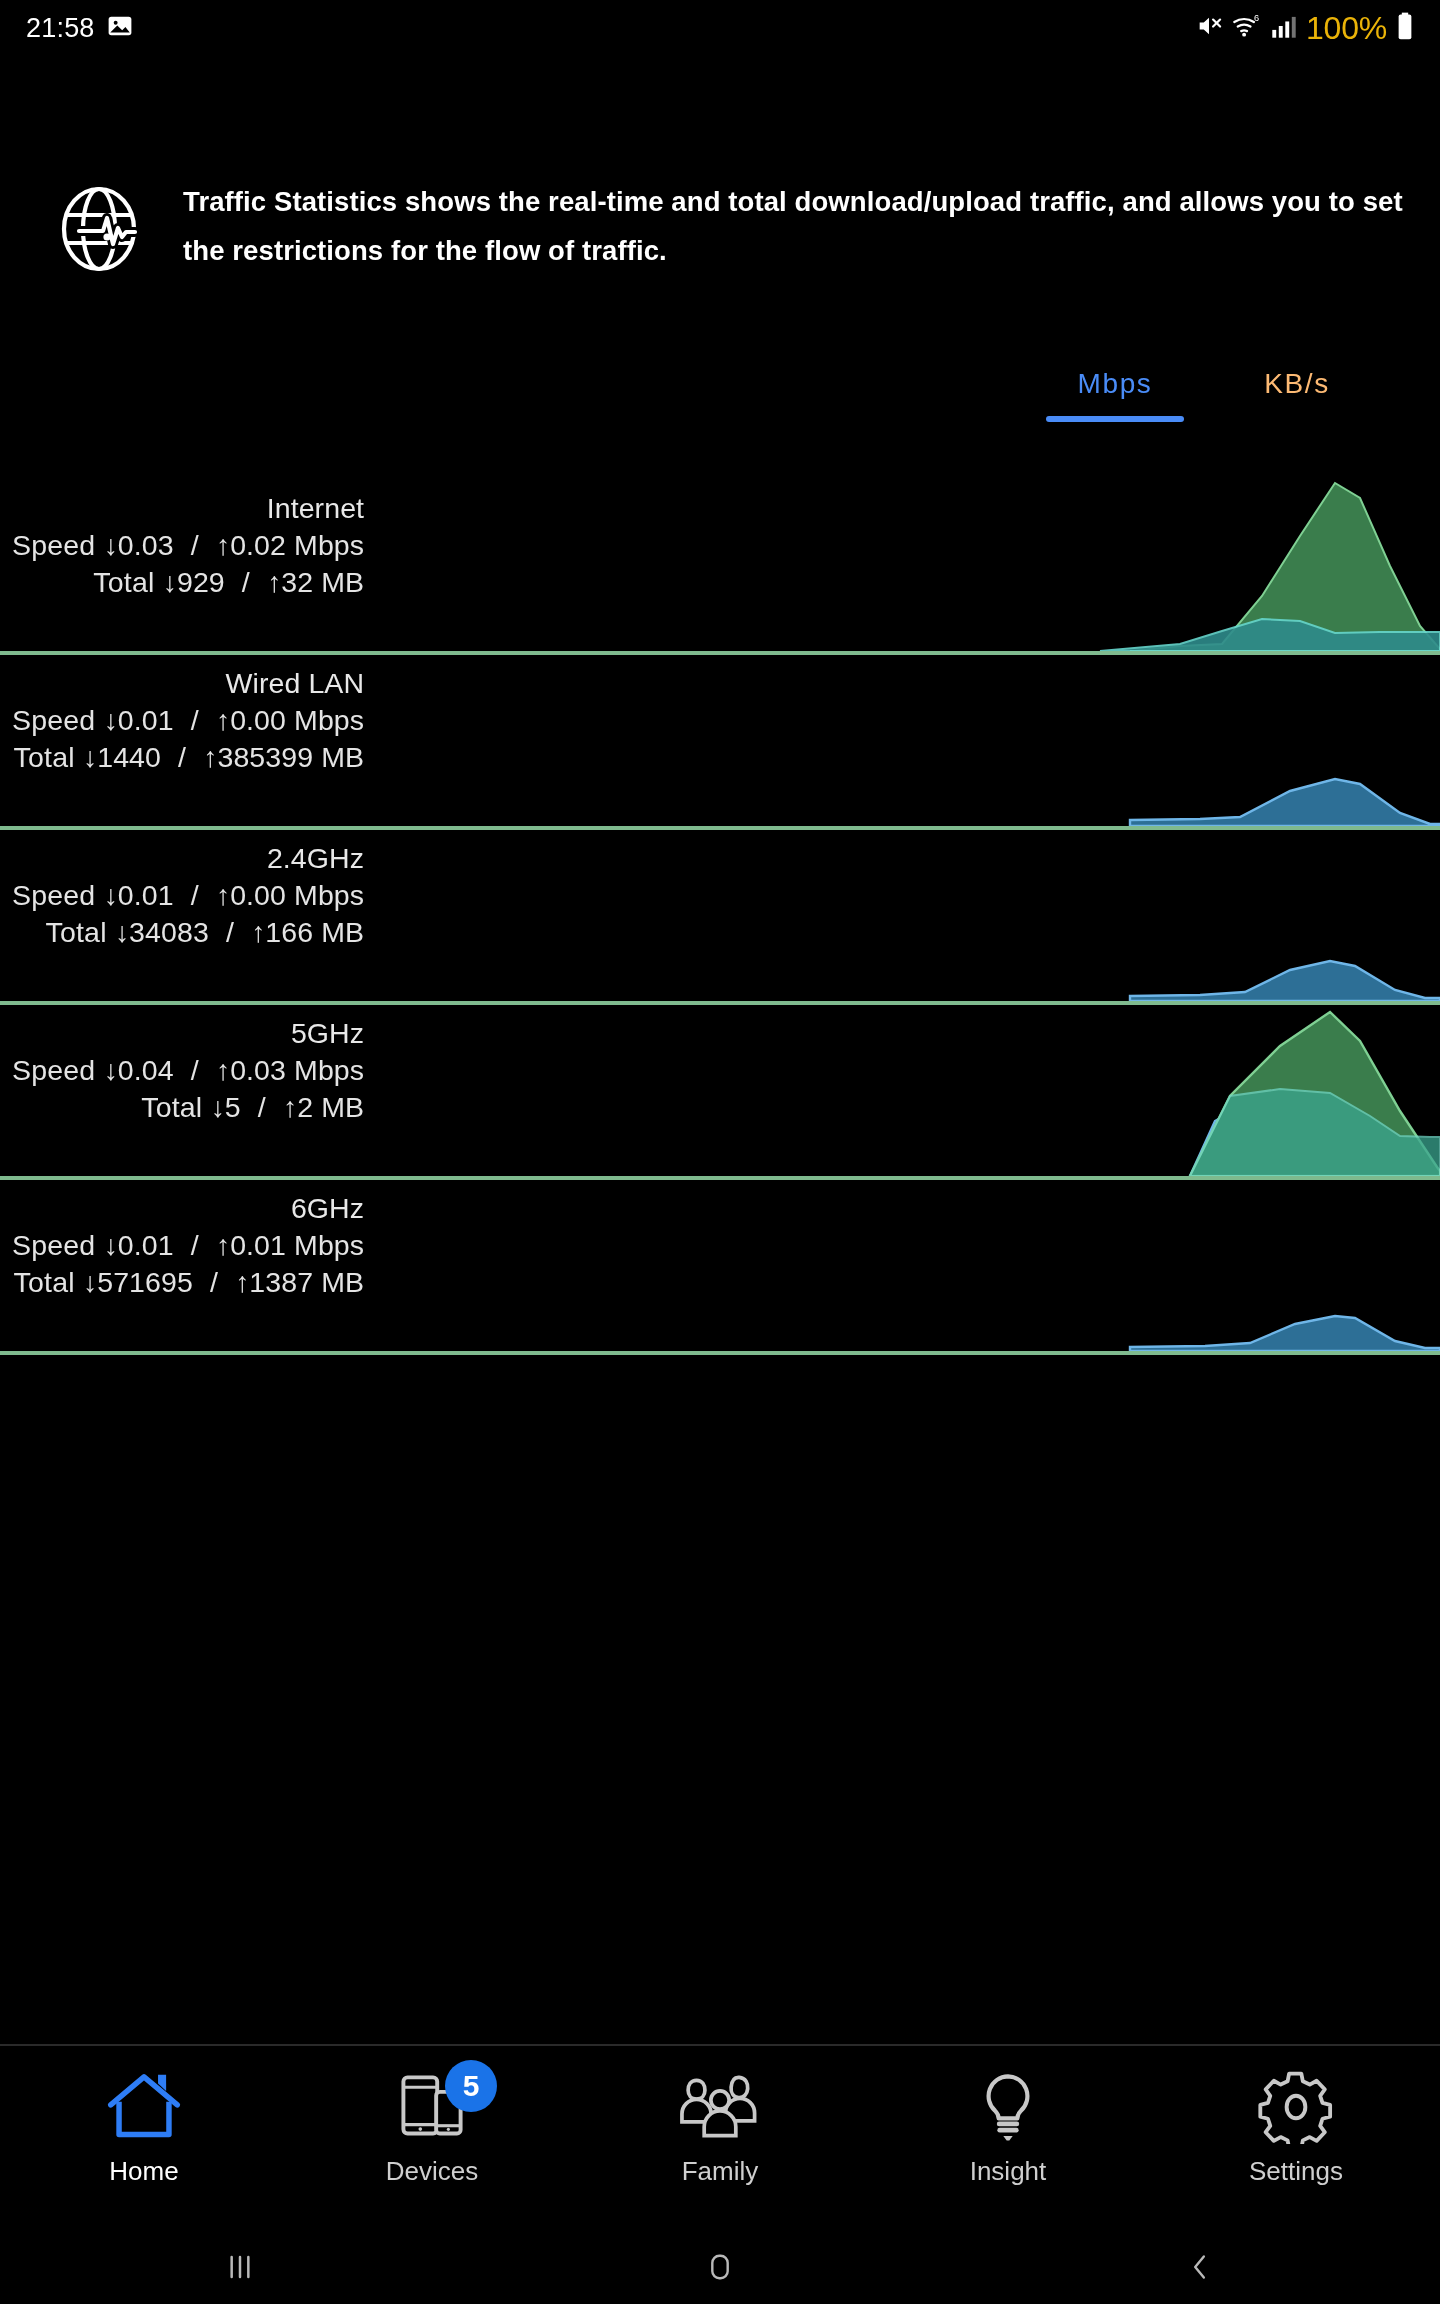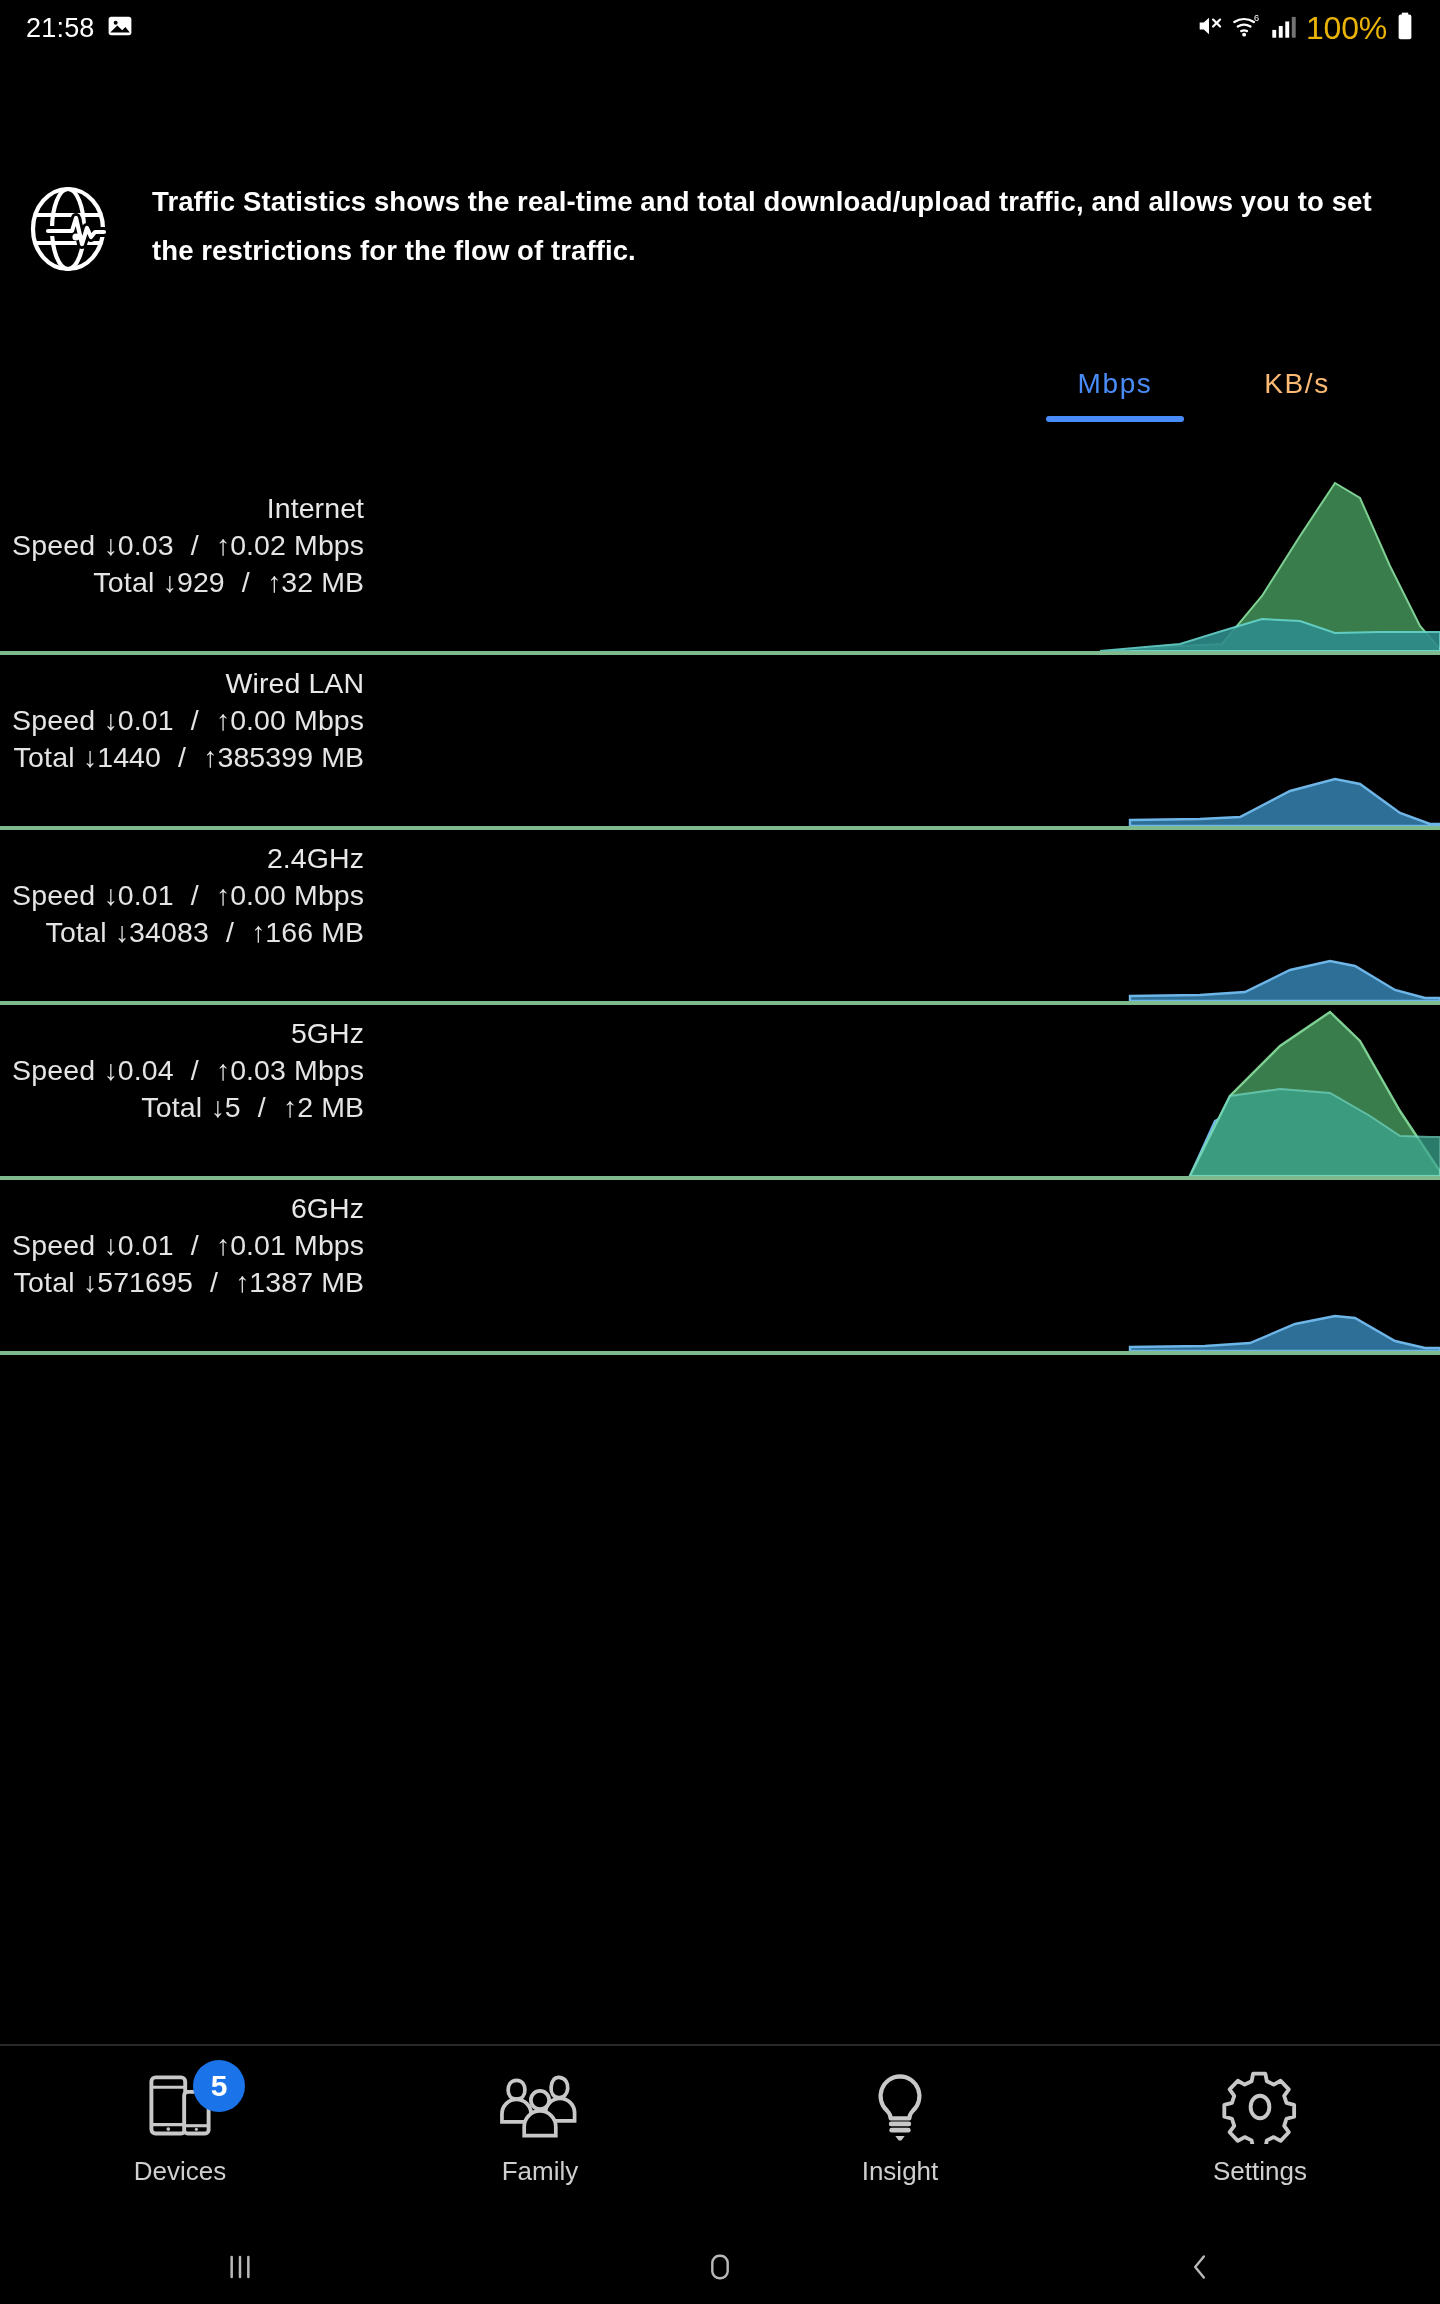--- a/index.html
+++ b/index.html
@@ -25,21 +25,21 @@
   
   .appbar {
     position: absolute; top: 56px; left: 0; width: 1440px; height: 84px;
     display: flex; align-items: center; padding-left: 38px; gap: 38px;
   }
   .appbar-title { color: #ffffff; font-size: 37px; font-weight: bold; letter-spacing: .2px; }
 
   
   .desc {
     position: absolute; top: 175px; left: 0; width: 1440px;
-    display: flex; align-items: flex-start; padding: 0 28px 0 26px; gap: 34px;
+    display: flex; align-items: flex-start; padding: 0 28px 0 57px; gap: 34px;
   }
   .desc-icon { width: 92px; height: 100px; flex: 0 0 92px; margin-top: 4px;}
   .desc-text {
     color: #ffffff; font-size: 27.5px; font-weight: bold; line-height: 49px;
     padding-top: 2px; letter-spacing: .1px;
   }
 
   
   .unit-tabs {
     position: absolute; top: 360px; left: 0; width: 1440px; height: 78px;
@@ -298,20 +298,30 @@
           <span>↑</span><span>1387</span>
           <span>MB</span>
         </div>
       </div>
     </div>
 
   </div>
 
   <div class="bottomnav">
 
+    <div class="nav-item active">
+      <div class="nav-icon">
+        <svg width="78" height="74" viewBox="0 0 30 28">
+          <path d="M2.2 13.2 L15 2.4 L27.8 13.2" stroke="#2e7df6" stroke-width="2.1" fill="none" stroke-linecap="round" stroke-linejoin="round"></path>
+          <path d="M5.4 12 V24.6 H24.6 V12" stroke="#2e7df6" stroke-width="2.1" fill="none" stroke-linejoin="round"></path>
+          <path d="M20.4 5 V1.6 h3.1 V7.8 Z" fill="#2e7df6"></path>
+        </svg>
+      </div>
+      <div class="nav-label">Home</div>
+    </div>
 
     <div class="nav-item inactive">
       <div class="nav-icon">
         <svg width="78" height="74" viewBox="0 0 30 28">
           <rect x="4" y="2.6" width="13" height="21.6" rx="1.6" stroke="#c8c8c8" stroke-width="1.5" fill="none"></rect>
           <path d="M4 6.4 H17" stroke="#c8c8c8" stroke-width="1.2"></path>
           <path d="M4 20.8 H17" stroke="#c8c8c8" stroke-width="1.2"></path>
           <circle cx="10.5" cy="22.5" r="0.7" fill="#c8c8c8"></circle>
           <rect x="16.6" y="8.2" width="9.4" height="16" rx="1.4" stroke="#c8c8c8" stroke-width="1.5" fill="#000"></rect>
           <path d="M16.6 21.2 H26" stroke="#c8c8c8" stroke-width="1.2"></path>

